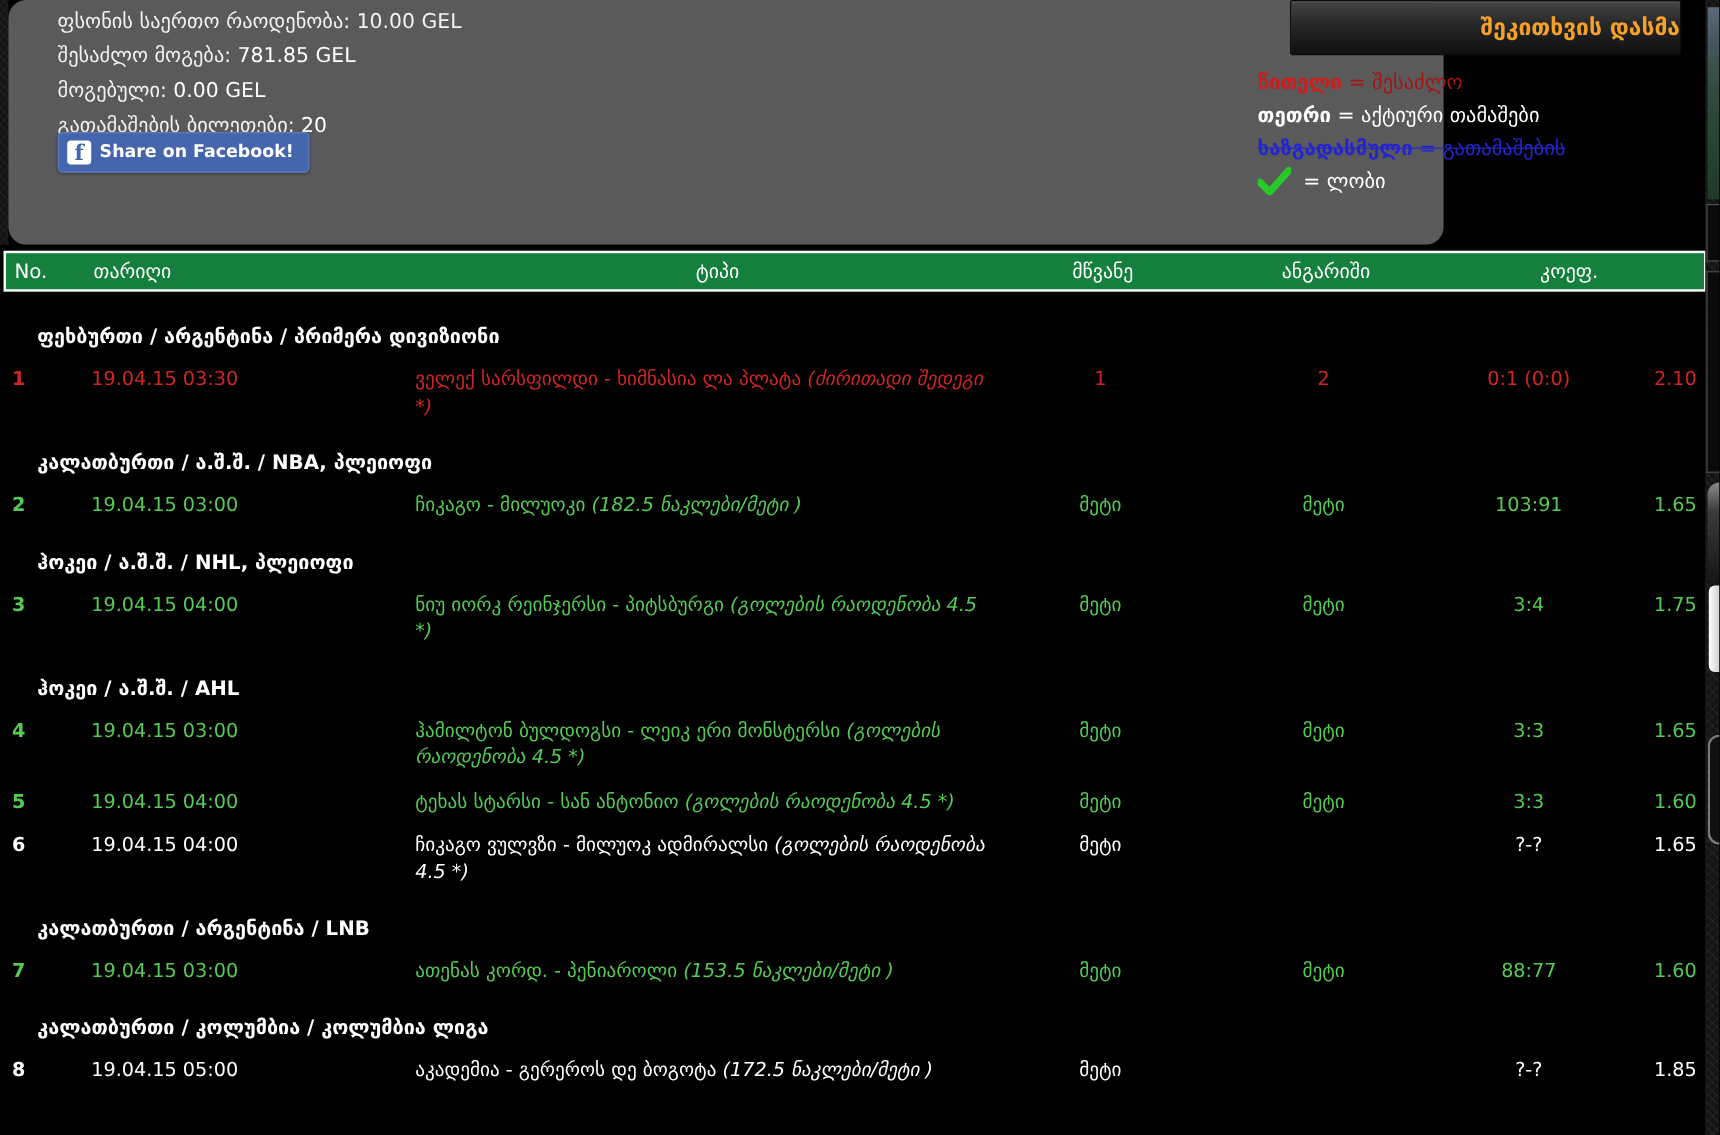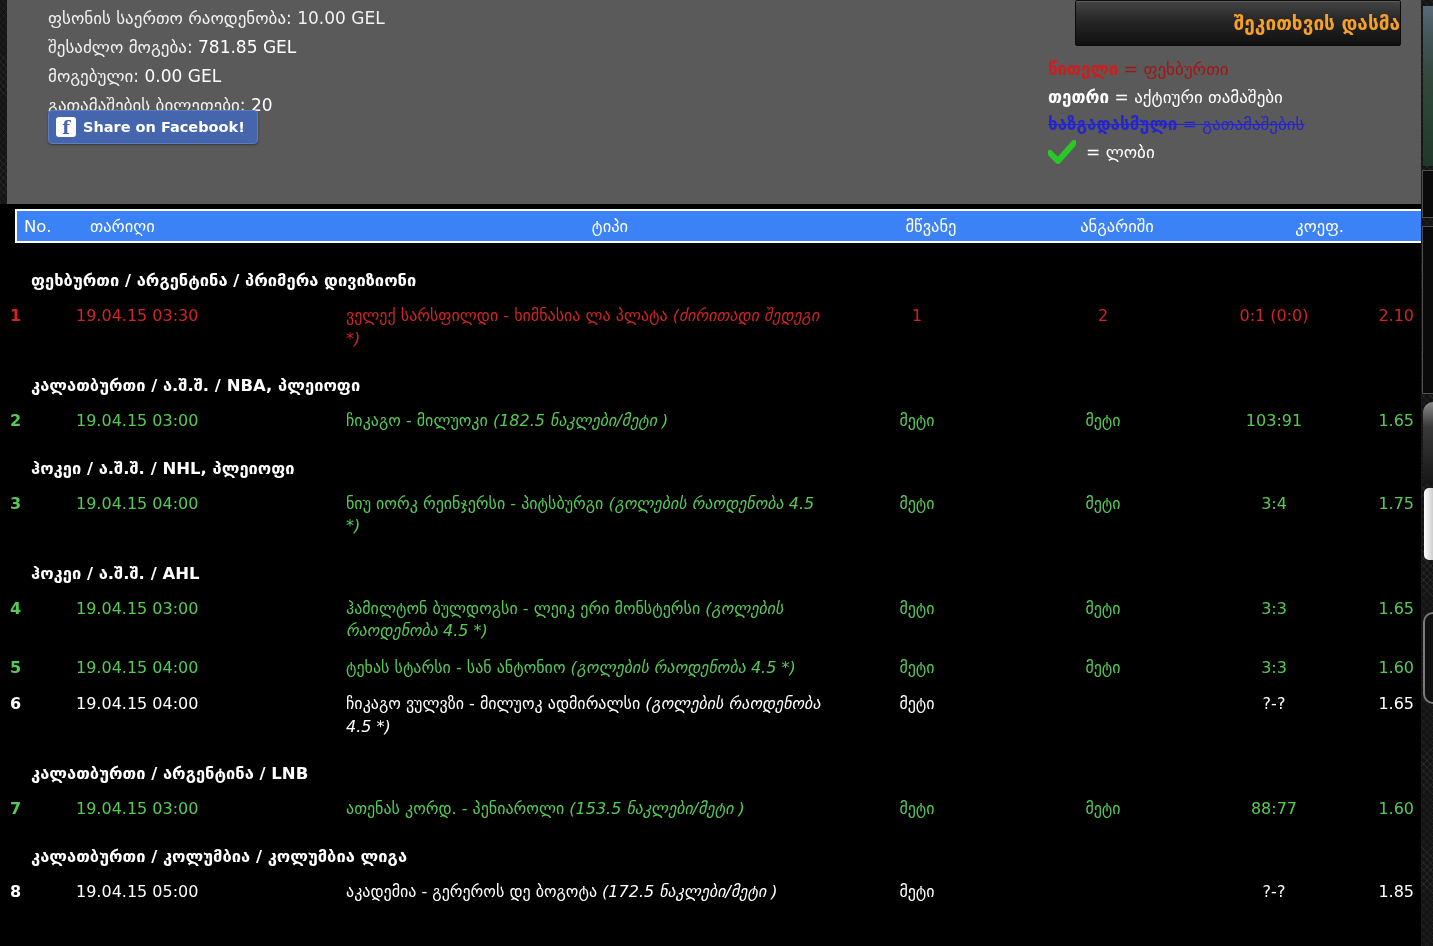--- a/index.html
+++ b/index.html
@@ -4,21 +4,21 @@
 <style>
   html,body{margin:0;padding:0;background:#000;}
   .page{position:relative;width:1433px;height:946px;background:#000;overflow:hidden;
         font-family:"DejaVu Sans", sans-serif;}
   .texture{background-color:#141414;
     background-image:
       repeating-linear-gradient(45deg, rgba(255,255,255,.05) 0 1px, transparent 1px 5px),
       repeating-linear-gradient(-45deg, rgba(255,255,255,.04) 0 1px, transparent 1px 5px);}
   
   .left-strip{position:absolute;left:0;top:0;width:7px;height:946px;}
-  .top-panel{position:absolute;left:7px;top:0;width:1414px;height:204px;background:#5a5a5a;}
+  .top-panel{position:absolute;left:7px;top:0;width:1196px;height:204px;background:#5a5a5a;border-radius:15px;}
   .summary{position:absolute;left:41px;top:4px;color:#f2f2f2;font-size:17px;line-height:29px;}
   .summary .val-b{font-weight:normal;color:#fff;}
   .fb-button{position:absolute;left:41px;top:110px;height:24px;display:flex;align-items:center;gap:7px;
     background:#4566ad;border:1px solid #5d7cc1;border-radius:4px;padding:4px 12px 4px 7px;cursor:pointer;
     box-shadow:0 1px 2px rgba(0,0,0,.4);}
   .fb-icon{width:20px;height:20px;background:#fff;border-radius:3px;color:#4566ad;font-weight:bold;
     font-size:18px;line-height:22px;text-align:center;font-family:"DejaVu Serif",serif;overflow:hidden;}
   .fb-label{color:#ffffff;font-weight:bold;font-size:14.5px;}
   .ask-button{position:absolute;left:1068px;top:0;width:324px;height:44px;display:flex;align-items:center;
     justify-content:flex-end;background:linear-gradient(180deg,#454545,#262626 45%,#101010);
@@ -31,21 +31,21 @@
   .lg-won .lg-term,.lg-won .lg-desc{color:#55cb55;}
   .lg-lost .lg-term{color:#cf1d1d;} .lg-lost .lg-desc{color:#a31515;}
   .lg-active .lg-term,.lg-active .lg-desc{color:#ffffff;margin-top:32px;}
   .lg-cancelled{text-decoration:line-through;text-decoration-color:#2525cf;}
   .lg-cancelled .lg-term,.lg-cancelled .lg-desc{color:#2525cf;}
   .lg-lobby .lg-desc{color:#fff;}
   .lg-icon{display:none;vertical-align:-6px;margin-right:10px;}
   
   .table-area{position:absolute;left:0;top:204px;width:1421px;height:742px;background:#000;}
   .grid{display:grid;grid-template-columns:66px 270px 500px 142px 230px 112px 84px;align-items:center;}
-  .table-header{position:absolute;left:15px;top:5px;width:1408px;height:30px;background:#3b82f6;
+  .table-header{position:absolute;left:3px;top:5px;width:1408px;height:30px;background:#15803d;
     border:2px solid #fff;color:#fff;font-size:16.5px;padding-left:7px;}
   .rows{position:absolute;left:3px;top:41px;width:1412px;}
   .category{color:#fff;font-weight:bold;font-size:16.5px;padding-left:28px;margin:26px 0 14px 0;line-height:20px;}
   .row{padding-left:7px;margin-bottom:14px;font-size:16px;line-height:22.5px;align-items:start;}
   .cell{display:block;}
   .no{font-weight:bold;}
   .bet{padding-right:22px;}
   .bet-note{font-style:italic;}
   .c-tip,.c-result,.c-score{text-align:center;}
   .c-coef{text-align:right;padding-right:0;}
@@ -85,21 +85,21 @@
       <span class="fb-label">Share on Facebook!</span>
     </div>
 
     <div class="ask-button">
       <span>შეკითხვის დასმა</span>
     </div>
 
     <div class="legend">
 
   <div class="legend-row lg-lost">
-    <span class="lg-term">წითელი</span><span class="lg-desc"> = ფეხბურთი</span>
+    <span class="lg-term">წითელი</span><span class="lg-desc"> = შესაძლო</span>
   </div>
 
   <div class="legend-row lg-active">
     <span class="lg-term">თეთრი</span><span class="lg-desc"> = აქტიური თამაშები</span>
   </div>
 
   <div class="legend-row lg-cancelled">
     <span class="lg-term">ხაზგადასმული</span><span class="lg-desc"> = გათამაშების</span>
   </div>
 

